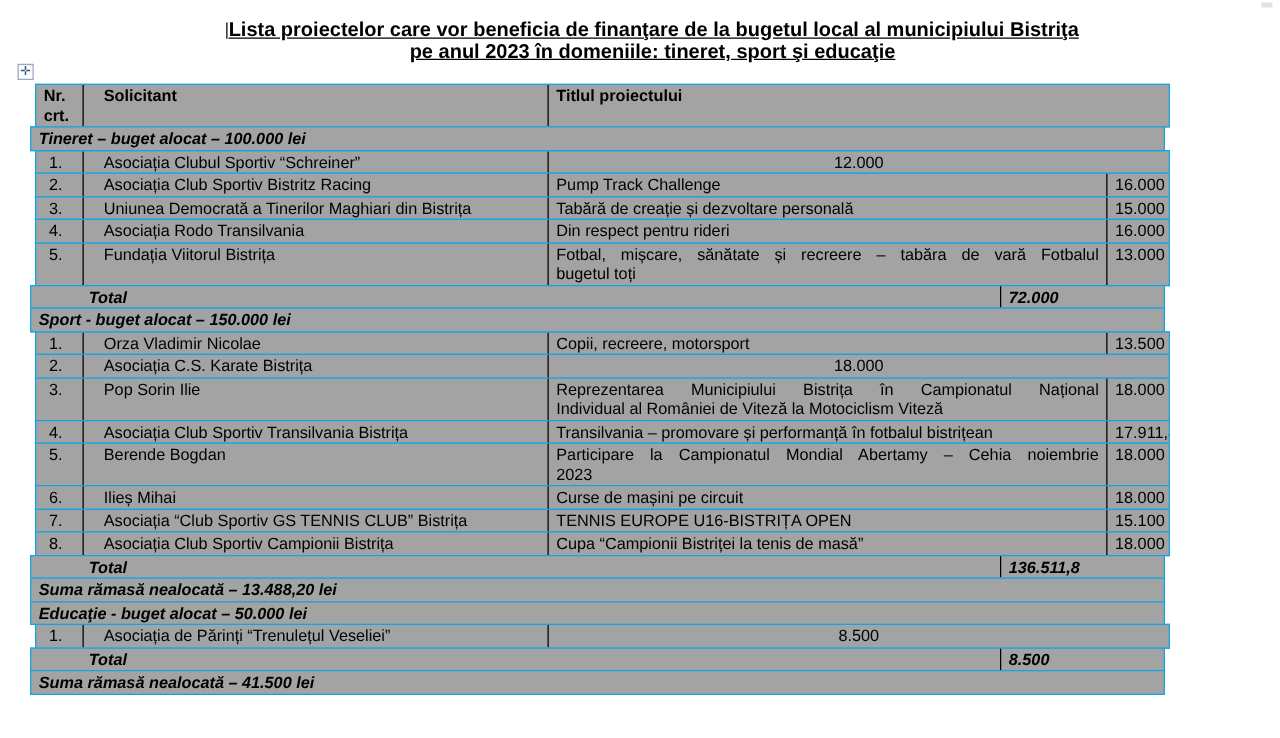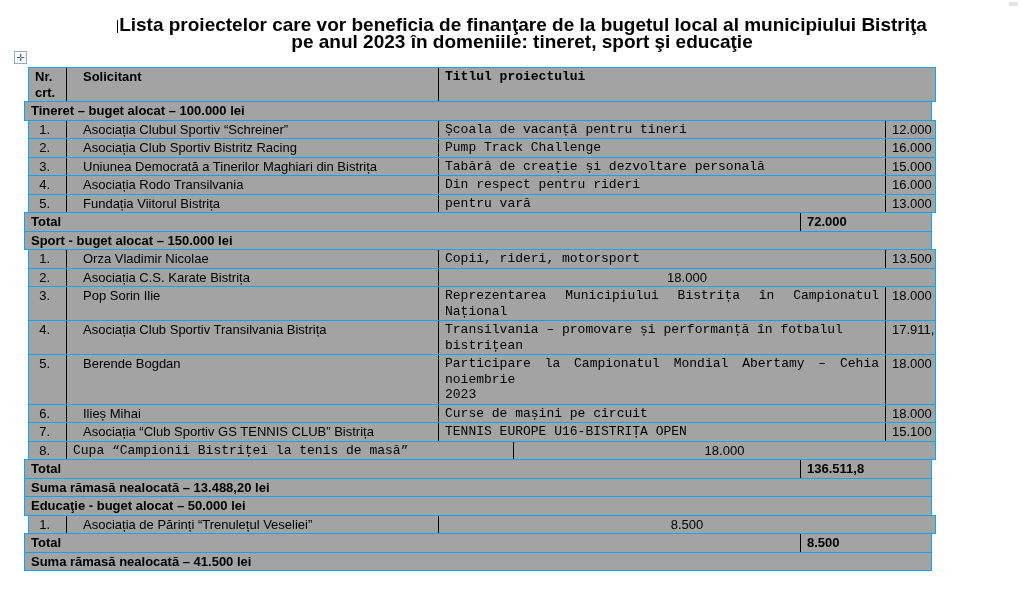--- a/index.html
+++ b/index.html
@@ -2,46 +2,46 @@
 <html><head>
 <meta charset="utf-8">
 <style>
   html,body{margin:0;padding:0;}
   body{
     width:1024px;height:590px;background:#ffffff;position:relative;overflow:hidden;
     font-family:"Liberation Sans","DejaVu Sans",sans-serif;color:#000;
   }
   .doc-title{
     position:absolute;top:16px;left:28px;width:988px;text-align:center;
-    font-weight:bold;font-size:19px;line-height:17px;
+    font-weight:bold;font-size:16px;line-height:17px;text-decoration:underline;
   }
   .caret{display:inline-block;width:0;height:13px;border-left:1.5px solid #000;margin-right:1px;vertical-align:-2px;}
   .tbl-handle{
     position:absolute;left:14px;top:51px;width:13px;height:13px;box-sizing:border-box;
     border:1px solid #9aa7bd;color:#2f5496;font-size:10px;line-height:11px;text-align:center;
     background:#fdfdfd;cursor:move;
   }
   .table-wrap{position:absolute;top:68px;left:28px;width:988px;}
   .trow{
     display:flex;width:908px;box-sizing:border-box;border:1px solid #0ea5e9;
     margin-top:-1px;background:#a3a3a3;align-items:stretch;
   }
-  .trow.shifted{position:relative;left:-4px;}
+  .trow.shifted{position:relative;left:-4px;font-style:italic;}
   .b{font-weight:bold;}
   .cell{
     box-sizing:border-box;padding:1px 6px;font-size:13px;line-height:15.5px;
     border-left:1px solid #000;overflow:hidden;
   }
   .cell:first-child{border-left:none;}
   .c-nr{width:37px;flex:none;text-align:right;padding-right:16px;padding-left:2px;}
   .c-sol{width:372px;flex:none;padding-left:16px;}
-  .c-tit{width:447px;flex:none;font-family:Liberation Mono, monospace;}
+  .c-tit{width:447px;flex:none;}
   .c-sum{flex:1;text-align:center;}
   .c-full{flex:1;border-left:none;}
-  .c-total-label{flex:1;}
+  .c-total-label{flex:1;margin-left:40px;}
   .c-total-val{width:131px;flex:none;}
   .hdr .c-nr{text-align:left;padding-left:6px;padding-right:2px;}
   .pre{white-space:pre-line;}
   .jline{display:block;text-align:justify;text-align-last:justify;}
   .jline.last{text-align:left;text-align-last:left;}
   .pbreak{position:absolute;top:585px;left:548px;white-space:nowrap;}
   .page-artifact{position:absolute;top:2px;right:6px;width:9px;height:4px;background:#e3e3e3;}
 </style>
 </head>
 <body>
@@ -61,23 +61,20 @@
     <div class="cell c-sol">Solicitant</div>
     <div class="cell c-tit">Titlul proiectului</div>
   </div>
 
   <div class="trow shifted b">
     <div class="cell c-full">Tineret – buget alocat –  100.000 lei</div>
   </div>
   <div class="trow">
     <div class="cell c-nr">1.</div>
     <div class="cell c-sol">Asociația Clubul Sportiv “Schreiner”</div>
-    <div class="cell c-tit">
-        <span class="jline last">Școala de vacanță pentru tineri</span>
-      </div>
     <div class="cell c-sum">12.000</div>
   </div>
   <div class="trow">
     <div class="cell c-nr">2.</div>
     <div class="cell c-sol">Asociația Club Sportiv Bistritz Racing</div>
     <div class="cell c-tit">
         <span class="jline last">Pump Track Challenge</span>
       </div>
     <div class="cell c-sum">16.000</div>
   </div>
@@ -94,50 +91,52 @@
     <div class="cell c-sol">Asociația Rodo Transilvania</div>
     <div class="cell c-tit">
         <span class="jline last">Din respect pentru rideri</span>
       </div>
     <div class="cell c-sum">16.000</div>
   </div>
   <div class="trow">
     <div class="cell c-nr">5.</div>
     <div class="cell c-sol">Fundația Viitorul Bistrița</div>
     <div class="cell c-tit">
-        <span class="jline last">pentru vară</span>
+        <span class="jline">Fotbal, mișcare, sănătate și recreere – tabăra de vară Fotbalul</span>
+        <span class="jline last">bugetul toți</span>
       </div>
     <div class="cell c-sum">13.000</div>
   </div>
   <div class="trow shifted b">
     <div class="cell c-total-label">Total</div>
     <div class="cell c-total-val">72.000</div>
   </div>
 
   <div class="trow shifted b">
     <div class="cell c-full">Sport - buget alocat –  150.000 lei</div>
   </div>
   <div class="trow">
     <div class="cell c-nr">1.</div>
     <div class="cell c-sol">Orza Vladimir Nicolae</div>
     <div class="cell c-tit">
-        <span class="jline last">Copii, rideri, motorsport</span>
+        <span class="jline last">Copii, recreere, motorsport</span>
       </div>
     <div class="cell c-sum">13.500</div>
   </div>
   <div class="trow">
     <div class="cell c-nr">2.</div>
     <div class="cell c-sol">Asociația C.S. Karate Bistrița</div>
     <div class="cell c-sum">18.000</div>
   </div>
   <div class="trow">
     <div class="cell c-nr">3.</div>
     <div class="cell c-sol">Pop Sorin Ilie</div>
     <div class="cell c-tit">
         <span class="jline">Reprezentarea Municipiului Bistrița în Campionatul Național</span>
+        <span class="jline last">Individual al României de Viteză la Motociclism Viteză</span>
       </div>
     <div class="cell c-sum">18.000</div>
   </div>
   <div class="trow">
     <div class="cell c-nr">4.</div>
     <div class="cell c-sol">Asociația Club Sportiv Transilvania Bistrița</div>
     <div class="cell c-tit">
         <span class="jline last">Transilvania – promovare și performanță în fotbalul bistrițean</span>
       </div>
     <div class="cell c-sum">17.911,80</div>
@@ -162,20 +161,21 @@
   <div class="trow">
     <div class="cell c-nr">7.</div>
     <div class="cell c-sol">Asociația “Club Sportiv GS TENNIS CLUB” Bistrița</div>
     <div class="cell c-tit">
         <span class="jline last">TENNIS EUROPE U16-BISTRIȚA OPEN</span>
       </div>
     <div class="cell c-sum">15.100</div>
   </div>
   <div class="trow">
     <div class="cell c-nr">8.</div>
+    <div class="cell c-sol">Asociația Club Sportiv Campionii Bistrița</div>
     <div class="cell c-tit">
         <span class="jline last">Cupa “Campionii Bistriței la tenis de masă”</span>
       </div>
     <div class="cell c-sum">18.000</div>
   </div>
   <div class="trow shifted b">
     <div class="cell c-total-label">Total</div>
     <div class="cell c-total-val">136.511,8</div>
   </div>
   <div class="trow shifted b">

